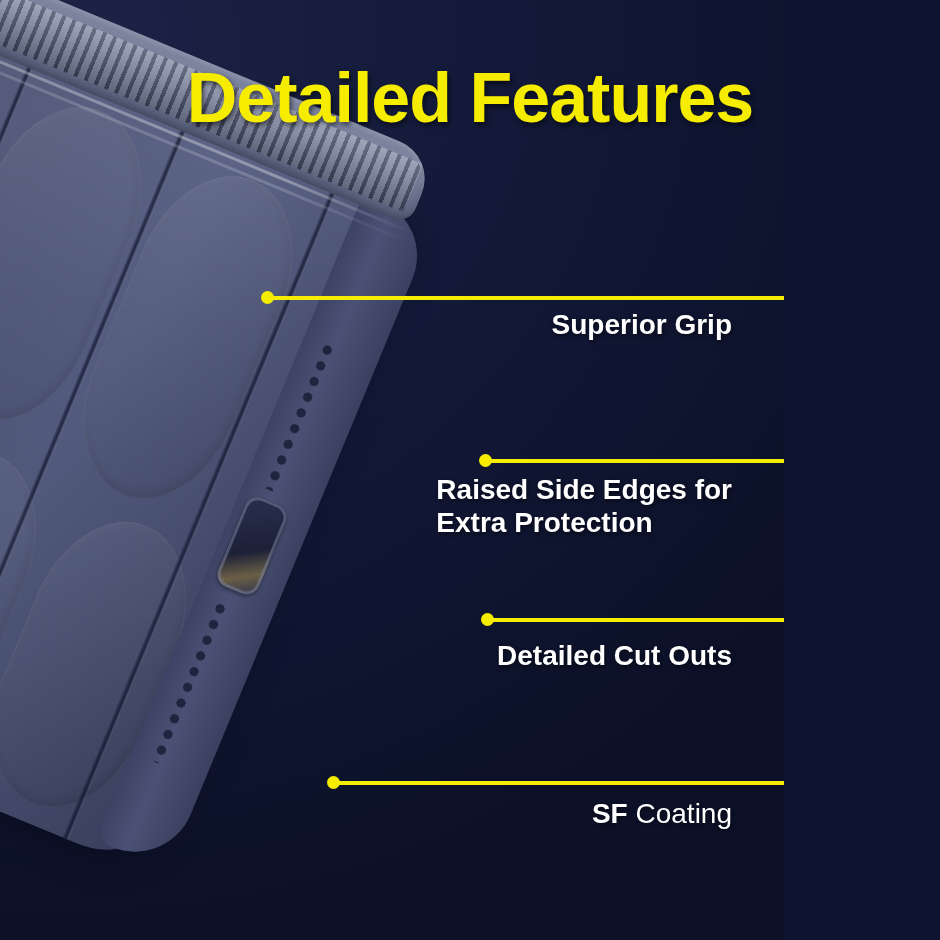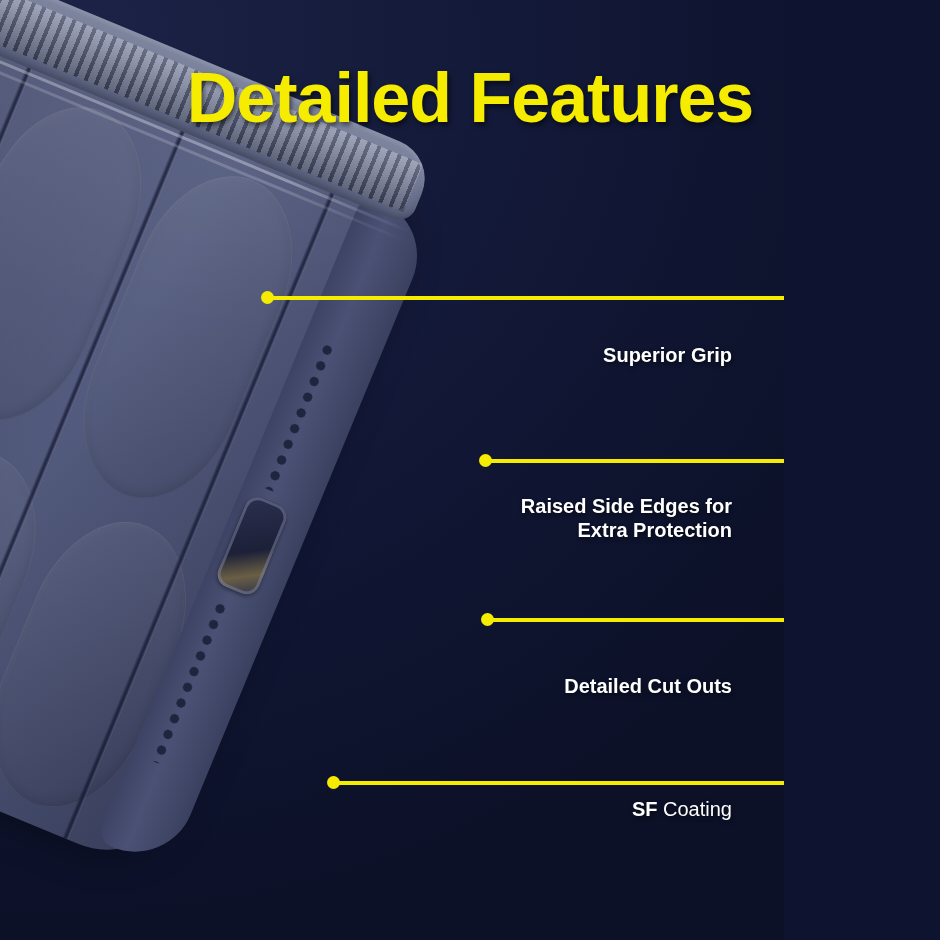--- a/index.html
+++ b/index.html
@@ -165,28 +165,27 @@
   .callout-dot {
     position: absolute;
     width: 13px;
     height: 13px;
     border-radius: 50%;
     background: #f5ec00;
   }
   .callout-label {
     position: absolute;
     right: 52px;
-    text-align: right;
+    text-align: left;
     color: #ffffff;
-    font-size: 20px;
+    font-size: 28px;
     font-weight: bold;
     line-height: 1.18;
     text-shadow: 1px 2px 4px rgba(0,0,0,0.55);
     white-space: pre-line;
-    margin-top: 36px;
   }
   .callout-label .light { font-weight: normal; }
 </style>
 </head>
 <body>
 
 <div id="stage">
 
   <div id="product">
     <div class="case-body">
@@ -219,24 +218,24 @@
   </div>
 
   <div id="title">Detailed Features</div>
 
   <div class="callout-line" style="left:268px; top:296px; width:620px;"></div>
   <div class="callout-dot" style="left:261px; top:291px;"></div>
   <div class="callout-label" style="top:308px;">Superior Grip</div>
 
   <div class="callout-line" style="left:486px; top:459px; width:402px;"></div>
   <div class="callout-dot" style="left:479px; top:454px;"></div>
-  <div class="callout-label" style="top:459px;">Raised Side Edges for
+  <div class="callout-label" style="top:473px;">Raised Side Edges for
 Extra Protection</div>
 
   <div class="callout-line" style="left:488px; top:618px; width:400px;"></div>
   <div class="callout-dot" style="left:481px; top:613px;"></div>
   <div class="callout-label" style="top:639px;">Detailed Cut Outs</div>
 
   <div class="callout-line" style="left:334px; top:781px; width:554px;"></div>
   <div class="callout-dot" style="left:327px; top:776px;"></div>
-  <div class="callout-label" style="top:762px;"><span>SF</span><span class="light"> Coating</span></div>
+  <div class="callout-label" style="top:797px;"><span>SF</span><span class="light"> Coating</span></div>
 
 </div>
 
 </body></html>

